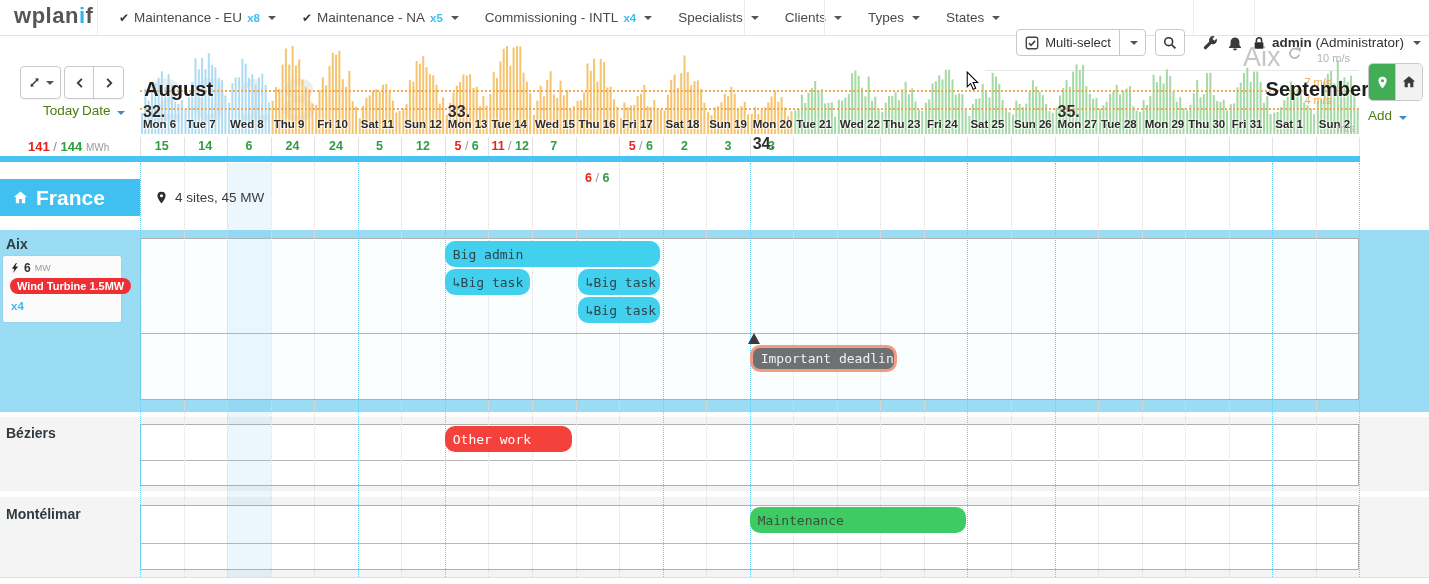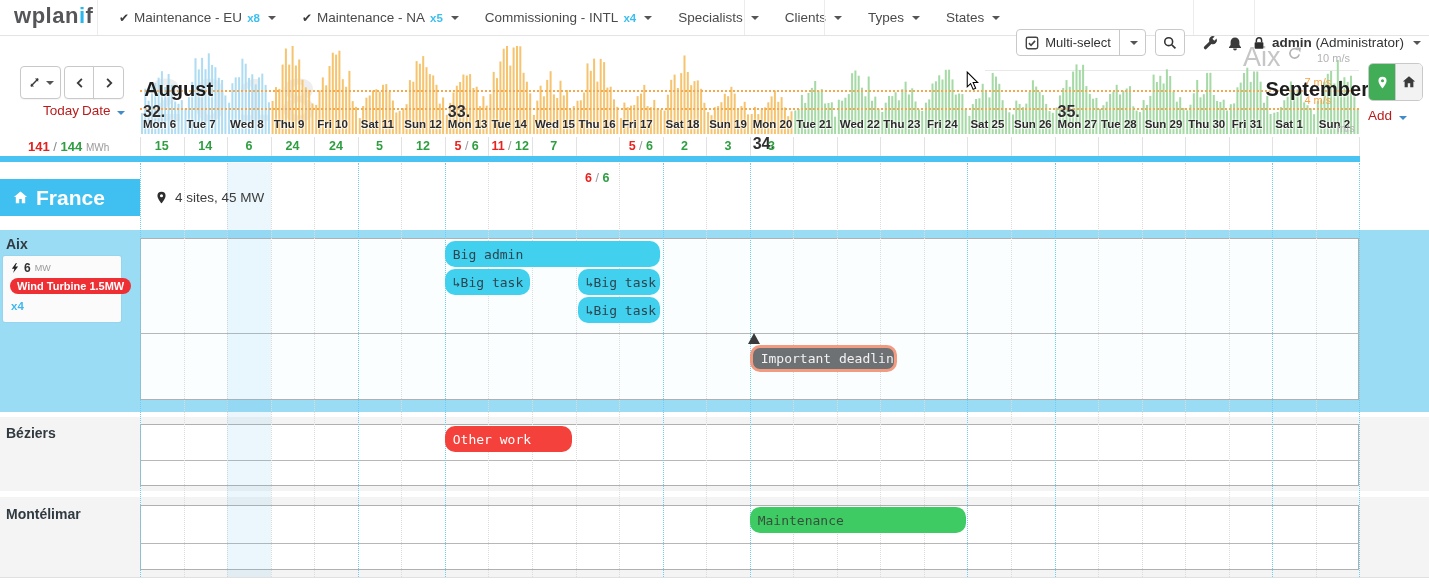--- a/index.html
+++ b/index.html
@@ -23,21 +23,21 @@
   #multiselect{font-size:13px;color:#333;}
   #multiselect .seg{padding:0 8px;display:flex;align-items:center;gap:6px;height:100%;}
   #multiselect .seg2{border-left:1px solid #c9c9c9;padding:0 7px;height:100%;display:flex;align-items:center;}
   #search-btn{width:30px;justify-content:center;}
   .toolicon{width:16px;height:16px;}
   #admin-area{display:flex;align-items:center;gap:6px;font-size:13.5px;color:#333;cursor:pointer;}
   #admin-area b{font-weight:bold;}
   
   .ctl-btn{position:absolute;background:#fff;border:1px solid #c9c9c9;border-radius:4px;height:31px;
            box-shadow:0 1px 1px rgba(0,0,0,.04);display:flex;align-items:center;justify-content:center;cursor:pointer;}
-  .bluelink{color:#b91c1c;font-size:13.5px;cursor:pointer;}
+  .bluelink{color:#4d7c0f;font-size:13.5px;cursor:pointer;}
   .bluelink .caret{border-top-color:#428bca;}
   
   .dotline{position:absolute;border-top:2px dotted #f2a94f;}
   .mlabel{position:absolute;font-size:11px;color:#f0a64a;}
   .graylab{position:absolute;font-size:11px;color:#b2b2b2;}
   .month{position:absolute;font-size:20px;font-weight:bold;color:#1d1d1d;text-shadow:0 1px 2px rgba(255,255,255,.9);}
   .week{position:absolute;font-size:16px;font-weight:bold;color:#2f2f2f;text-shadow:0 1px 2px rgba(255,255,255,.9);}
   .dlab{position:absolute;font-size:11.5px;font-weight:bold;color:#2b2b2b;white-space:nowrap;
         text-shadow:0 0 3px #fff,0 1px 1px #fff;}
   .dval{position:absolute;font-size:12.5px;font-weight:bold;text-align:center;}
@@ -597,21 +597,21 @@
       <div class="dlab" style="position: absolute; left: 926.9px; top: 118px;">Fri 24</div>
       <div class="dval" style="position: absolute; left: 923.9px; top: 139px; width: 43.55px;"></div>
       <div class="dlab" style="position: absolute; left: 970.45px; top: 118px;">Sat 25</div>
       <div class="dval" style="position: absolute; left: 967.45px; top: 139px; width: 43.55px;"></div>
       <div class="dlab" style="position: absolute; left: 1014px; top: 118px;">Sun 26</div>
       <div class="dval" style="position: absolute; left: 1011px; top: 139px; width: 43.55px;"></div>
       <div class="dlab" style="position: absolute; left: 1057.55px; top: 118px;">Mon 27</div>
       <div class="dval" style="position: absolute; left: 1054.55px; top: 139px; width: 43.55px;"></div>
       <div class="dlab" style="position: absolute; left: 1101.1px; top: 118px;">Tue 28</div>
       <div class="dval" style="position: absolute; left: 1098.1px; top: 139px; width: 43.55px;"></div>
-      <div class="dlab" style="position: absolute; left: 1144.65px; top: 118px;">Sun 29</div>
+      <div class="dlab" style="position: absolute; left: 1144.65px; top: 118px;">Mon 29</div>
       <div class="dval" style="position: absolute; left: 1141.65px; top: 139px; width: 43.55px;"></div>
       <div class="dlab" style="position: absolute; left: 1188.2px; top: 118px;">Thu 30</div>
       <div class="dval" style="position: absolute; left: 1185.2px; top: 139px; width: 43.55px;"></div>
       <div class="dlab" style="position: absolute; left: 1231.75px; top: 118px;">Fri 31</div>
       <div class="dval" style="position: absolute; left: 1228.75px; top: 139px; width: 43.55px;"></div>
       <div class="dlab" style="position: absolute; left: 1275.3px; top: 118px;">Sat 1</div>
       <div class="dval" style="position: absolute; left: 1272.3px; top: 139px; width: 43.55px;"></div>
       <div class="dlab" style="position: absolute; left: 1318.85px; top: 118px;">Sun 2</div>
       <div class="dval" style="position: absolute; left: 1315.85px; top: 139px; width: 43.55px;"></div>
       <div class="vsep" style="position: absolute; left: 140px; top: 137px; height: 19px;"></div>

